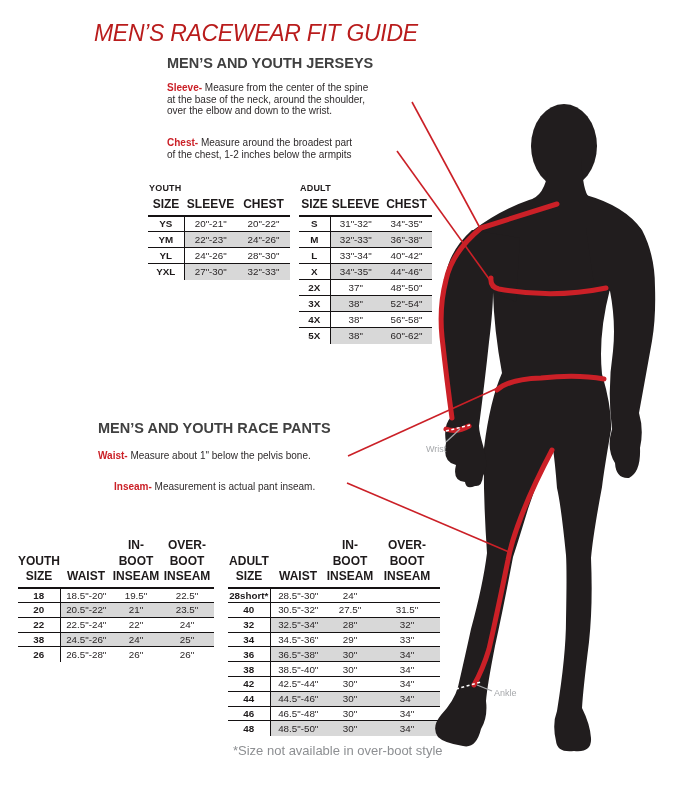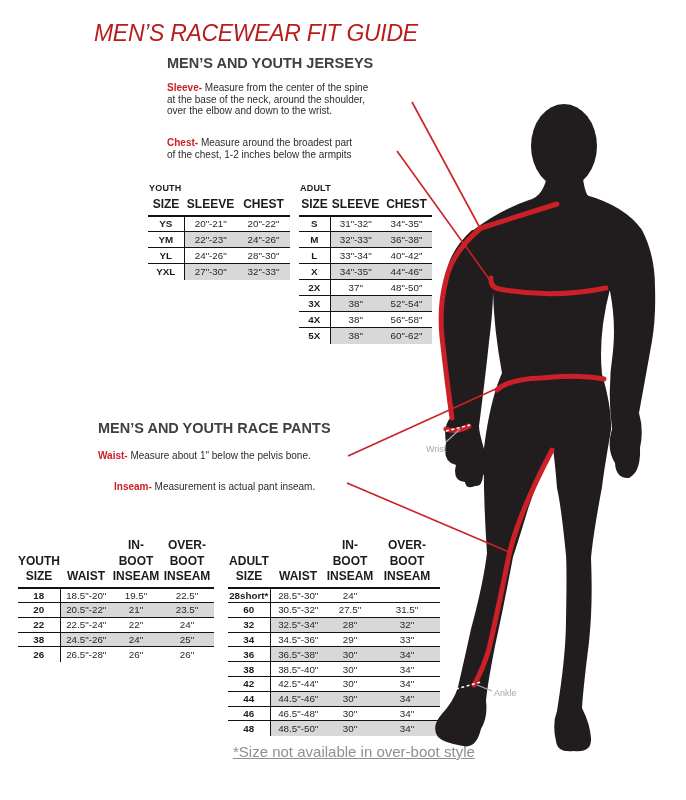--- a/index.html
+++ b/index.html
@@ -37,21 +37,21 @@
   table.sz td.size{font-weight:bold;border-right:1.5px solid #151213;color:#1e1a1b;}
   table.sz tr:not(:last-child) td{border-bottom:1px solid #151213;}
   table.sz tr.shade td:not(.size){background:var(--shade);}
   .jersey td{height:16px;}
   .pants td{height:14.8px;}
 
   #jersey-youth{left:148px;top:183px;}
   #jersey-adult{left:299px;top:183px;}
   #pants-youth{left:18px;top:538px;}
   #pants-adult{left:228px;top:538px;}
-  #footnote{left:233px;top:743px;font-size:15px;color:var(--foot);text-decoration:underline;}
+  #footnote{left:233px;top:743px;font-size:13px;color:var(--foot);}
 
   #figure-svg{left:0;top:0;pointer-events:none;}
   .ink{fill:var(--ink);}
   .band{stroke:var(--red);stroke-width:5;fill:none;stroke-linecap:round;stroke-linejoin:round;}
   .callout{stroke:var(--red);stroke-width:1.6;fill:none;}
   .gline{stroke:var(--gray);stroke-width:1.2;fill:none;}
   .dash{stroke:#fff;stroke-width:1.5;fill:none;stroke-dasharray:3 2.5;}
   .figlabel{font-family:"Liberation Sans",sans-serif;font-size:9px;fill:var(--gray);}
 </style>
 </head>
@@ -235,21 +235,21 @@
             </tr>
           </thead>
           <tbody>
             <tr>
               <td class="size">28short*</td>
               <td>28.5"-30"</td>
               <td>24"</td>
               <td></td>
             </tr>
             <tr>
-              <td class="size">60</td>
+              <td class="size">40</td>
               <td>30.5"-32"</td>
               <td>27.5"</td>
               <td>31.5"</td>
             </tr>
             <tr class="shade">
               <td class="size">32</td>
               <td>32.5"-34"</td>
               <td>28"</td>
               <td>32"</td>
             </tr>

